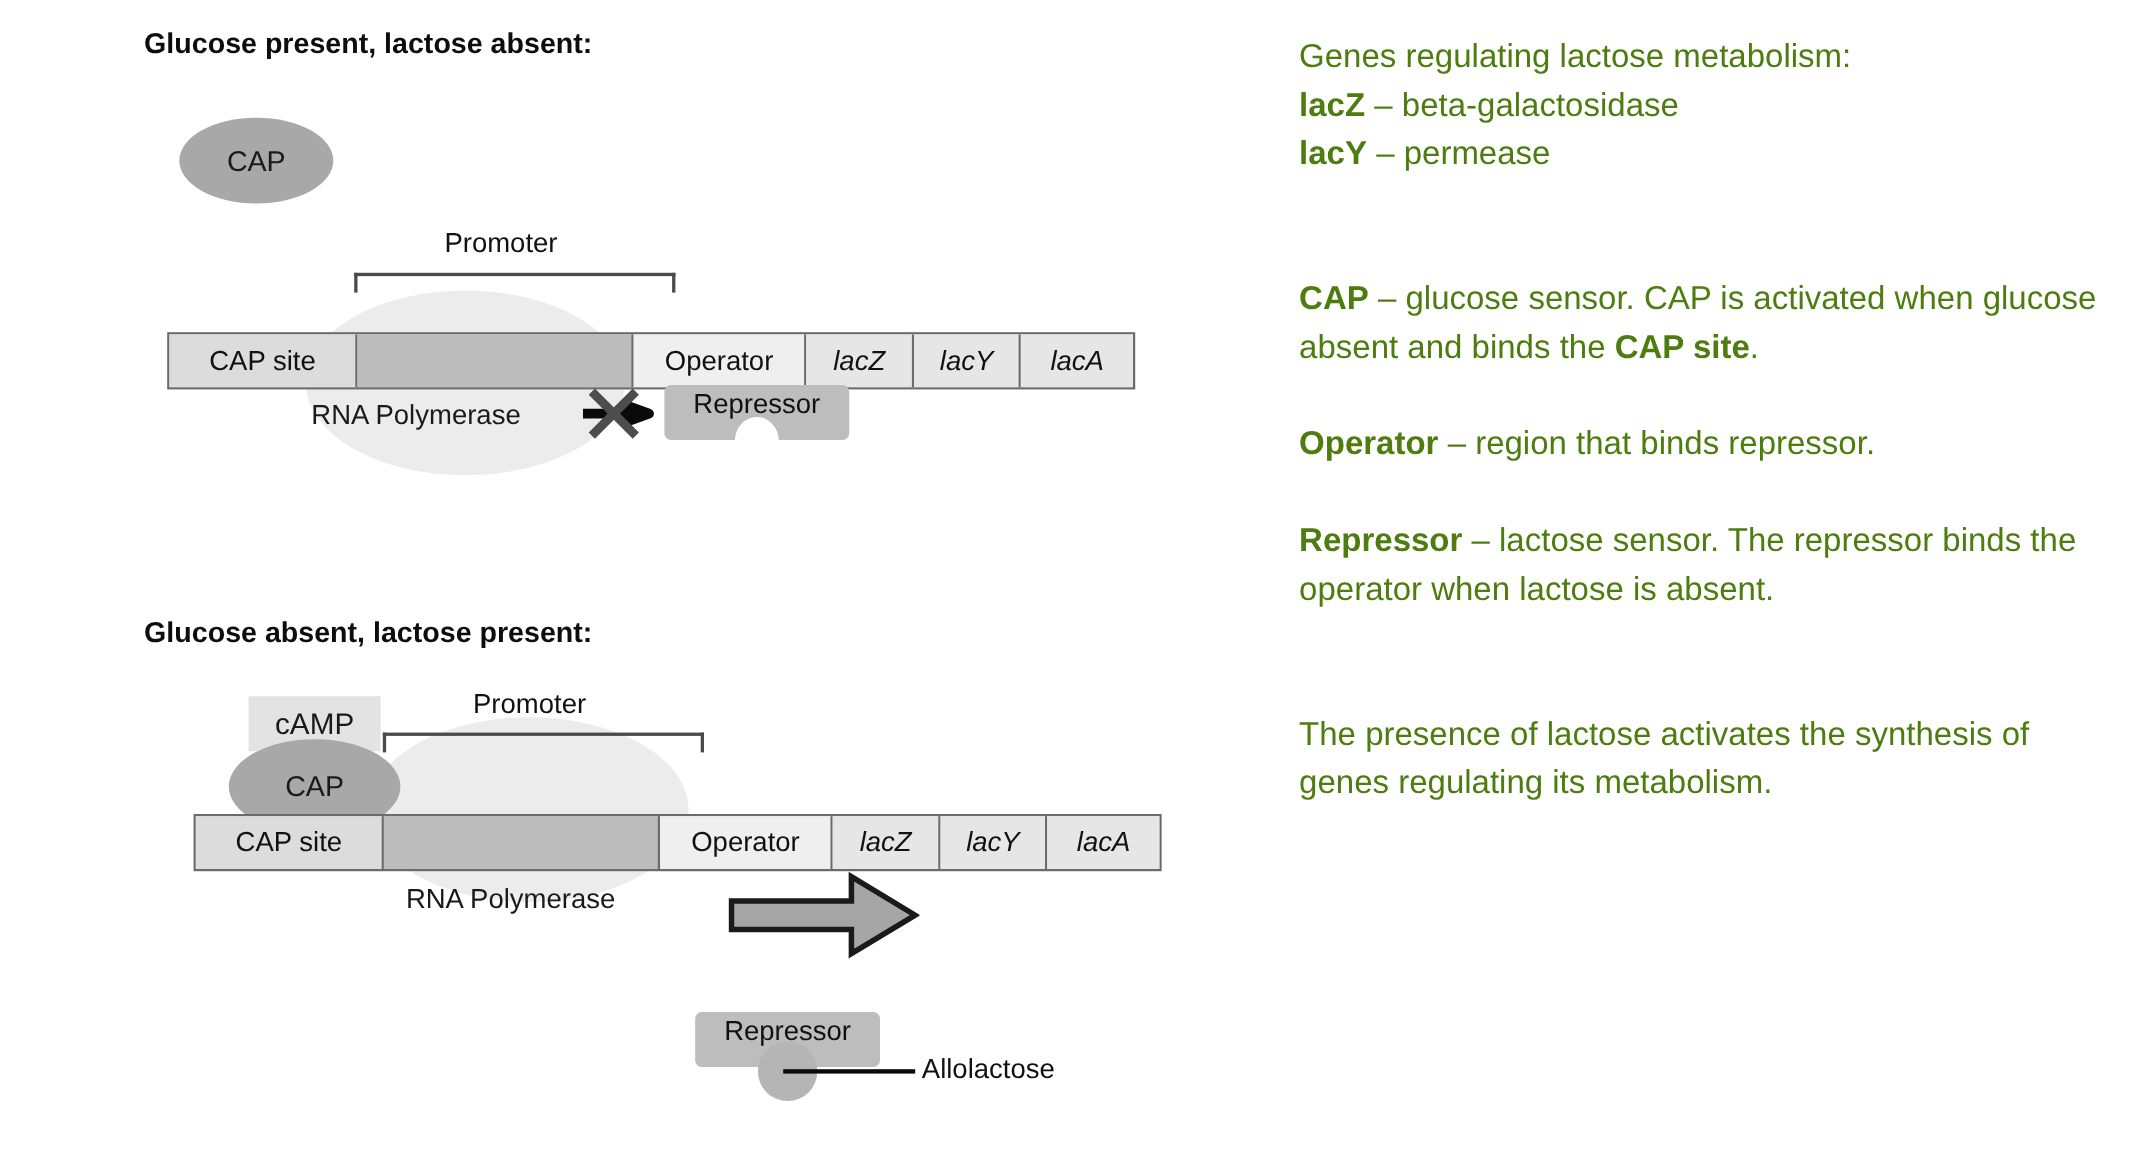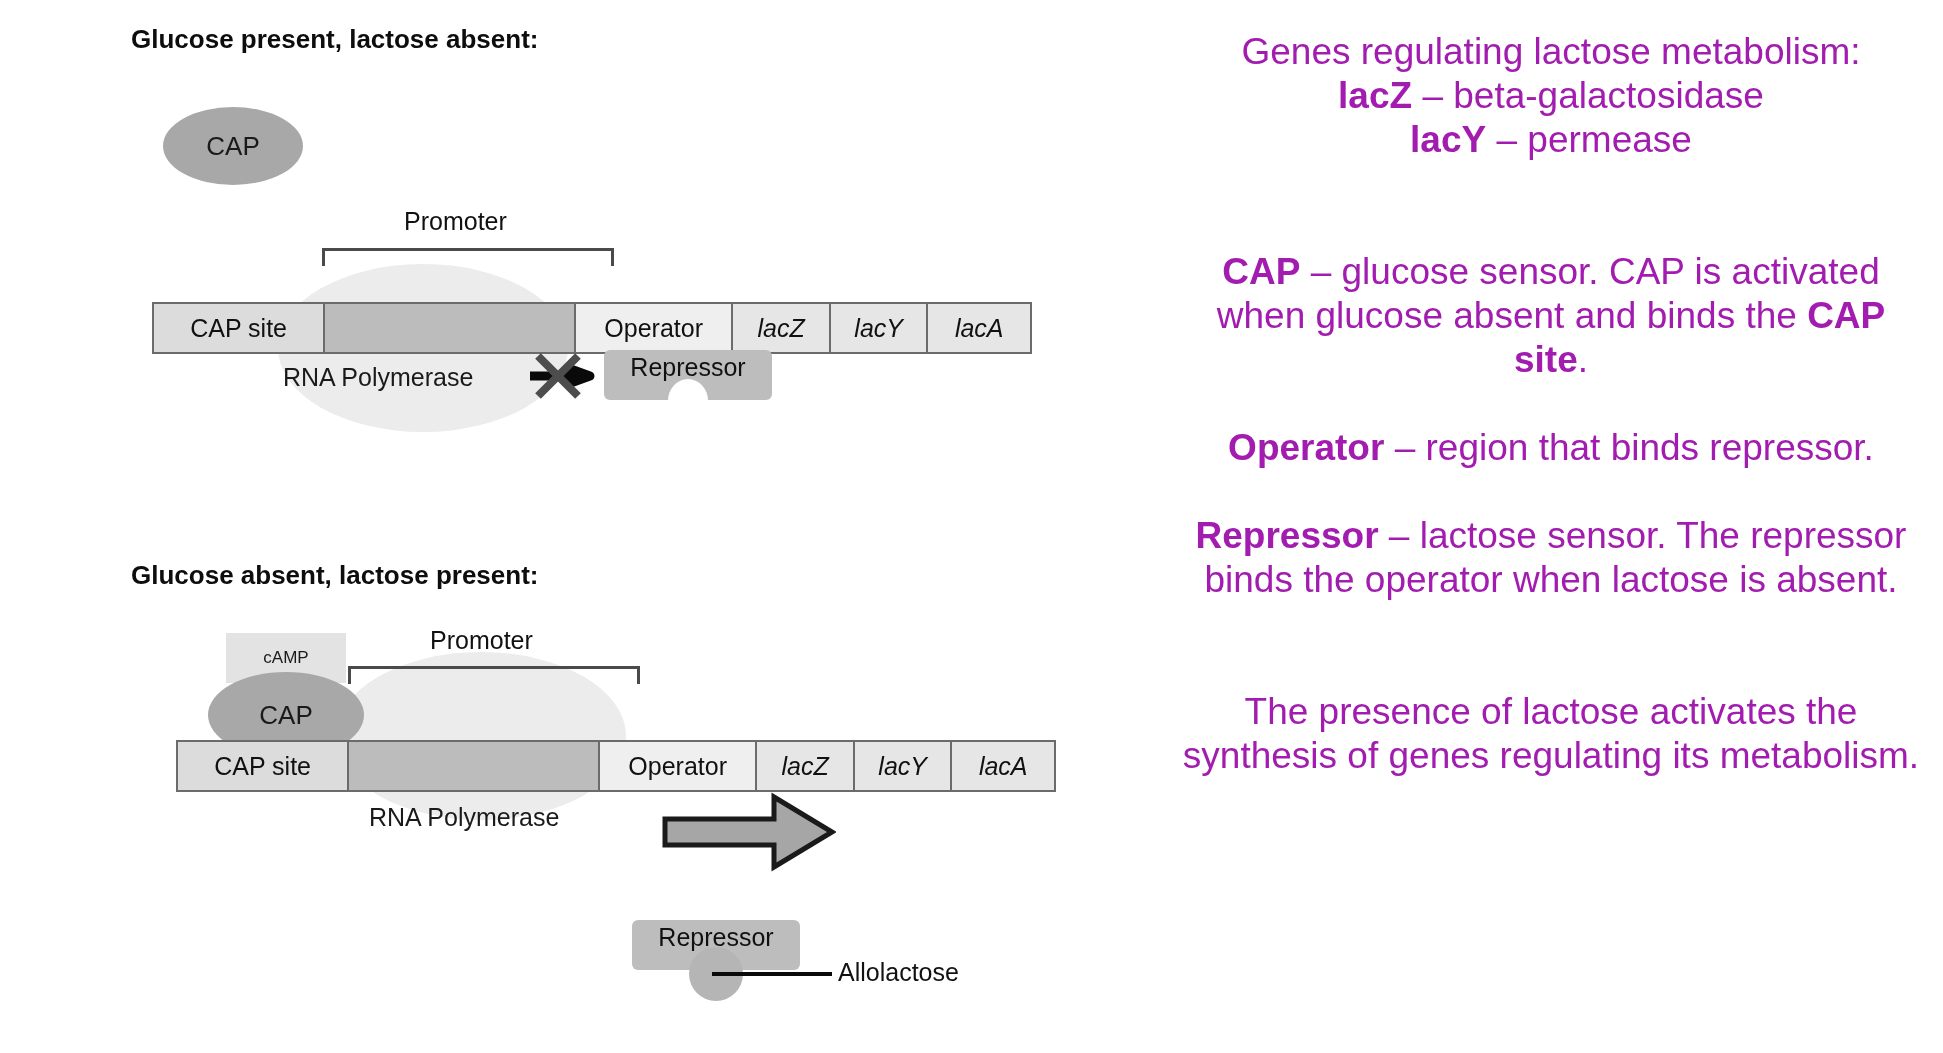--- a/index.html
+++ b/index.html
@@ -110,21 +110,21 @@
     left:50%;
     transform:translateX(-50%);
     width:40px;height:22px;
     background:#ffffff;
     border-radius:50% 50% 0 0 / 100% 100% 0 0;
   }
 
   .cAMP-box{
     background:#e3e3e3;
     display:flex;align-items:center;justify-content:center;
-    font-size:17px;color:#1a1a1a;
+    font-size:27px;color:#1a1a1a;
     z-index:4;
   }
 
   .allolactose-dot{
     border-radius:50%;
     background:#b5b5b5;
     z-index:9;
   }
   .allolactose-line{
     background:#0a0a0a;
@@ -136,24 +136,23 @@
   }
 
   
   .text-panel{
     position:absolute;
     left:1181px;top:30px;
     width:740px;
   }
   .tline{
     font-family:"Liberation Sans", sans-serif;
-    font-size:37px;
+    font-size:30px;
     line-height:44px;
-    color:#a21caf;
-    text-align:center;
+    color:#4d7c0f;
   }
   .gap{height:44px;}
   .b{font-weight:bold;}
 </style>
 </head>
 <body>
 
 <div class="abs diagram-title" style="left:131px;top:24px;">Glucose present, lactose absent:</div>
 
 <div class="abs ellipse cap-ellipse" style="left:163px;top:107px;width:140px;height:78px;">

